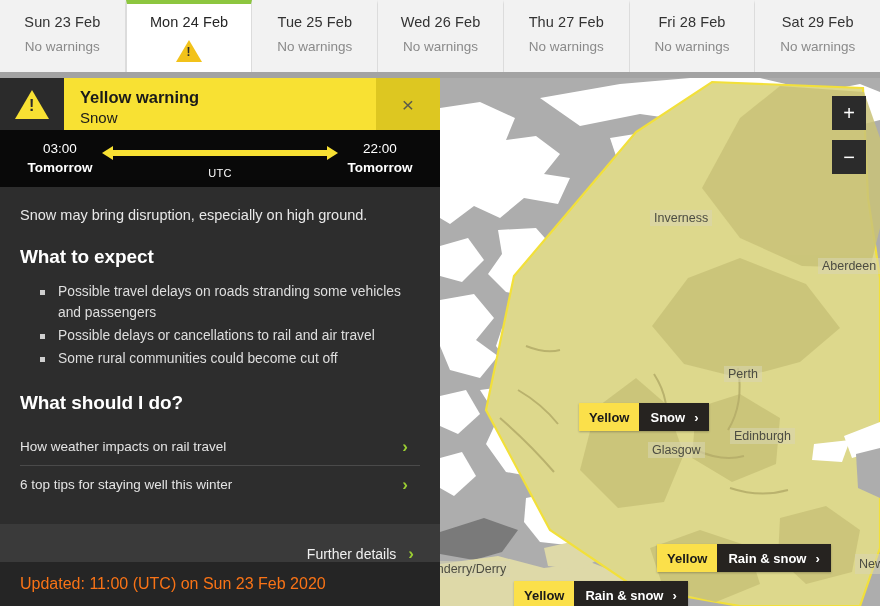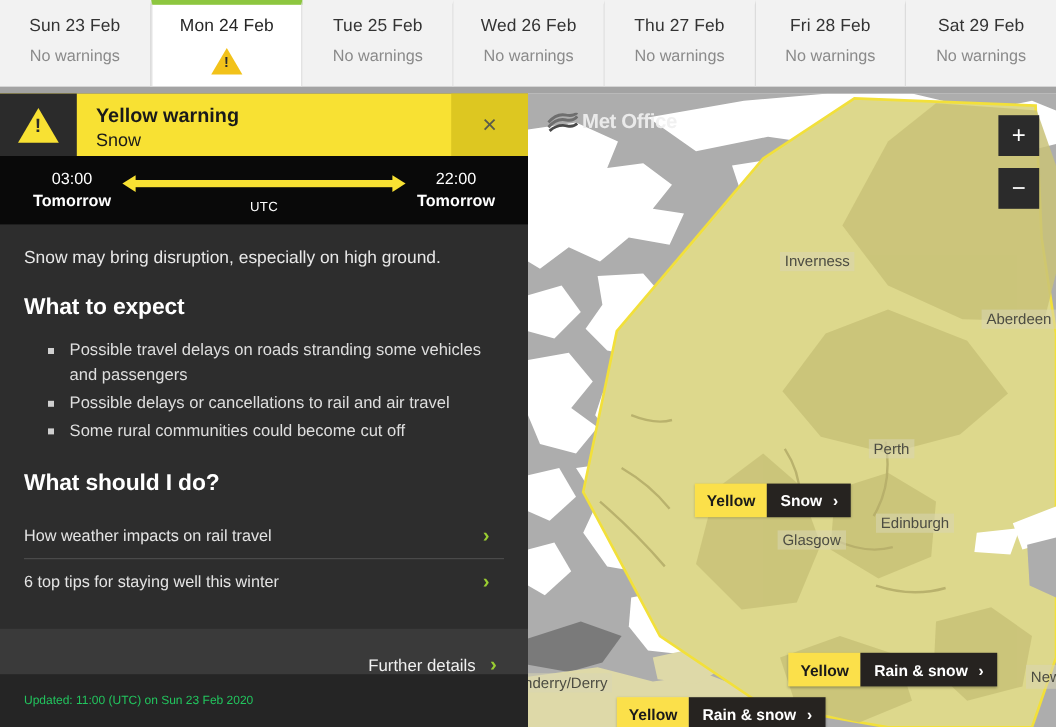--- a/index.html
+++ b/index.html
@@ -271,22 +271,22 @@
   }
   .panel-footer {
     height: 44px;
     background: #252525;
     display: flex;
     align-items: center;
     padding-left: 20px;
     flex-shrink: 0;
   }
   .updated {
-    font-size: 10px;
-    color: #22c55e;
+    font-size: 16px;
+    color: #f97316;
   }
 
   
   .map {
     width: 440px;
     position: relative;
     background: #adadad;
     overflow: hidden;
   }
   .map svg { display: block; }
@@ -520,28 +520,20 @@
       <g fill="#ffffff">
         <path d="M404,358 L440,344 L440,372 L412,380 Z"></path>
         <path d="M374,366 L410,362 L402,384 L372,382 Z"></path>
       </g>
 
       <g fill="#adadad">
         <path d="M416,376 L440,370 L440,420 L418,410 Z"></path>
       </g>
     </svg>
 
-    <div class="map-logo">
-      <svg class="logo-waves" width="26" height="16" viewBox="0 0 26 16">
-        <path d="M1,12 Q8,4 16,6 Q22,7 25,3" stroke="#6e6e6e" stroke-width="2.4" fill="none"></path>
-        <path d="M1,8 Q8,0 16,2 Q22,3 25,0" stroke="#6e6e6e" stroke-width="2.4" fill="none"></path>
-        <path d="M2,15 Q9,9 17,11 Q22,12 25,9" stroke="#4a4a4a" stroke-width="2.4" fill="none"></path>
-      </svg>
-      <span class="logo-text">Met Office</span>
-    </div>
 
     <div class="zoom-ctrls">
       <div class="zoom-btn">+</div>
       <div class="zoom-btn">−</div>
     </div>
 
     <div class="map-label" style="left:210px; top:132px;">Inverness</div>
     <div class="map-label" style="left:378px; top:180px;">Aberdeen</div>
     <div class="map-label" style="left:284px; top:288px;">Perth</div>
     <div class="map-label" style="left:290px; top:350px;">Edinburgh</div>

